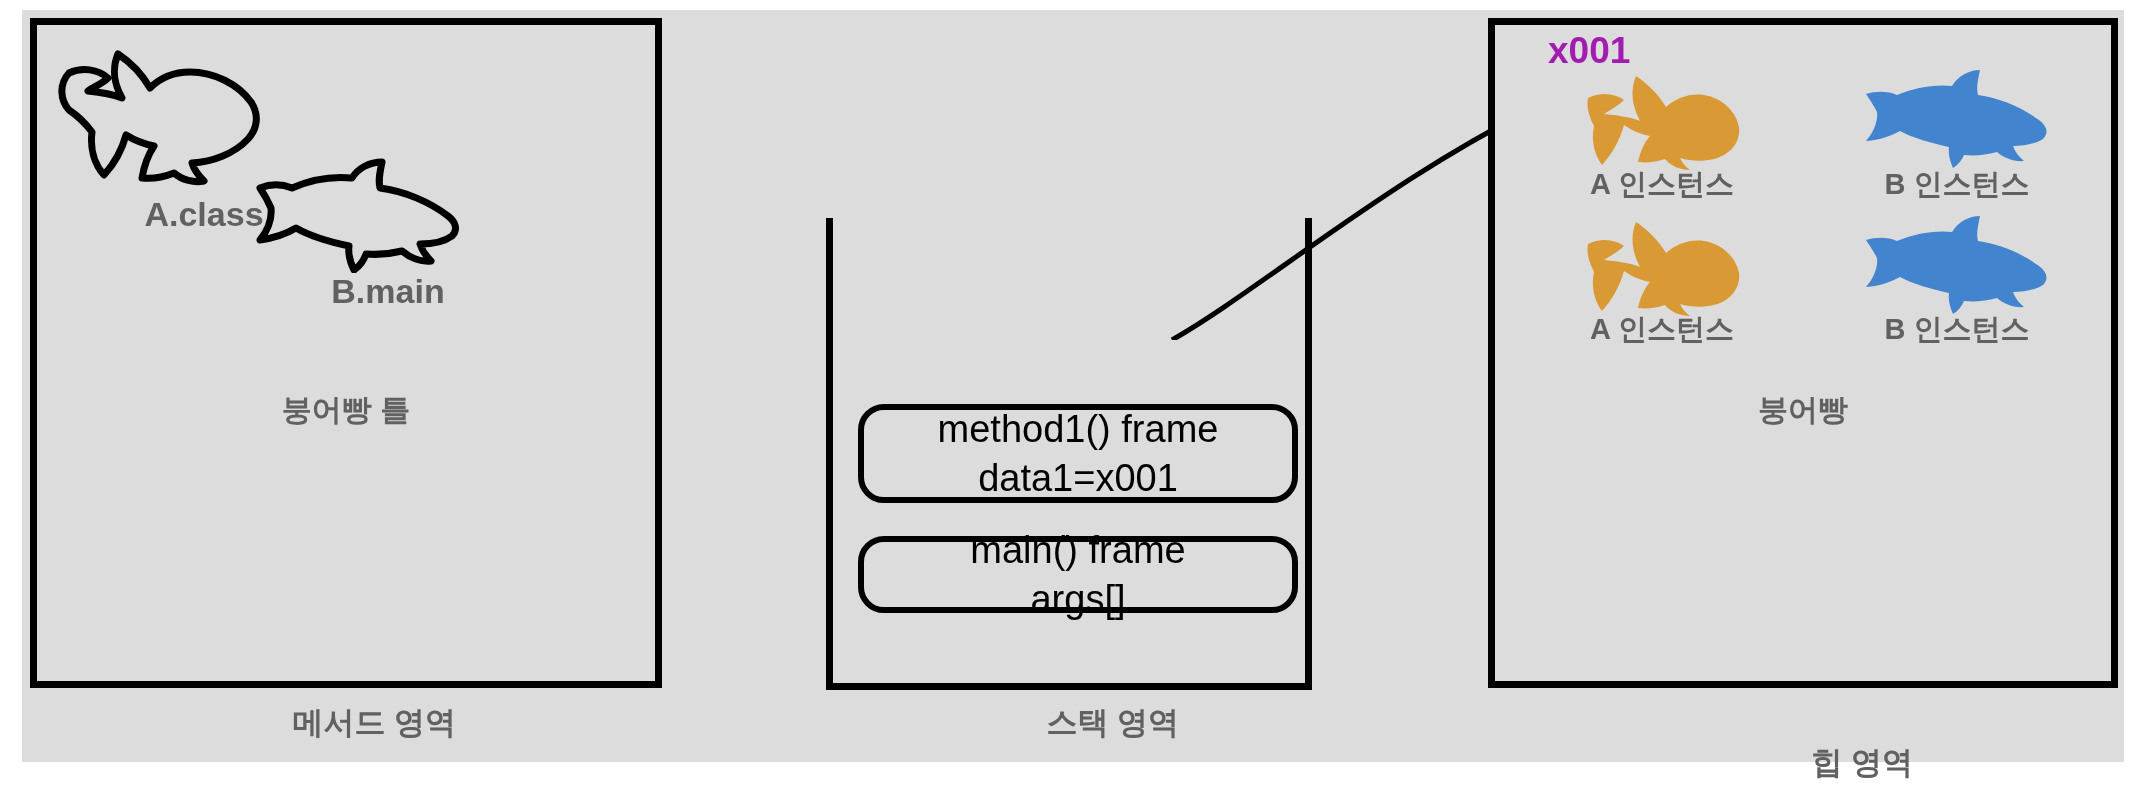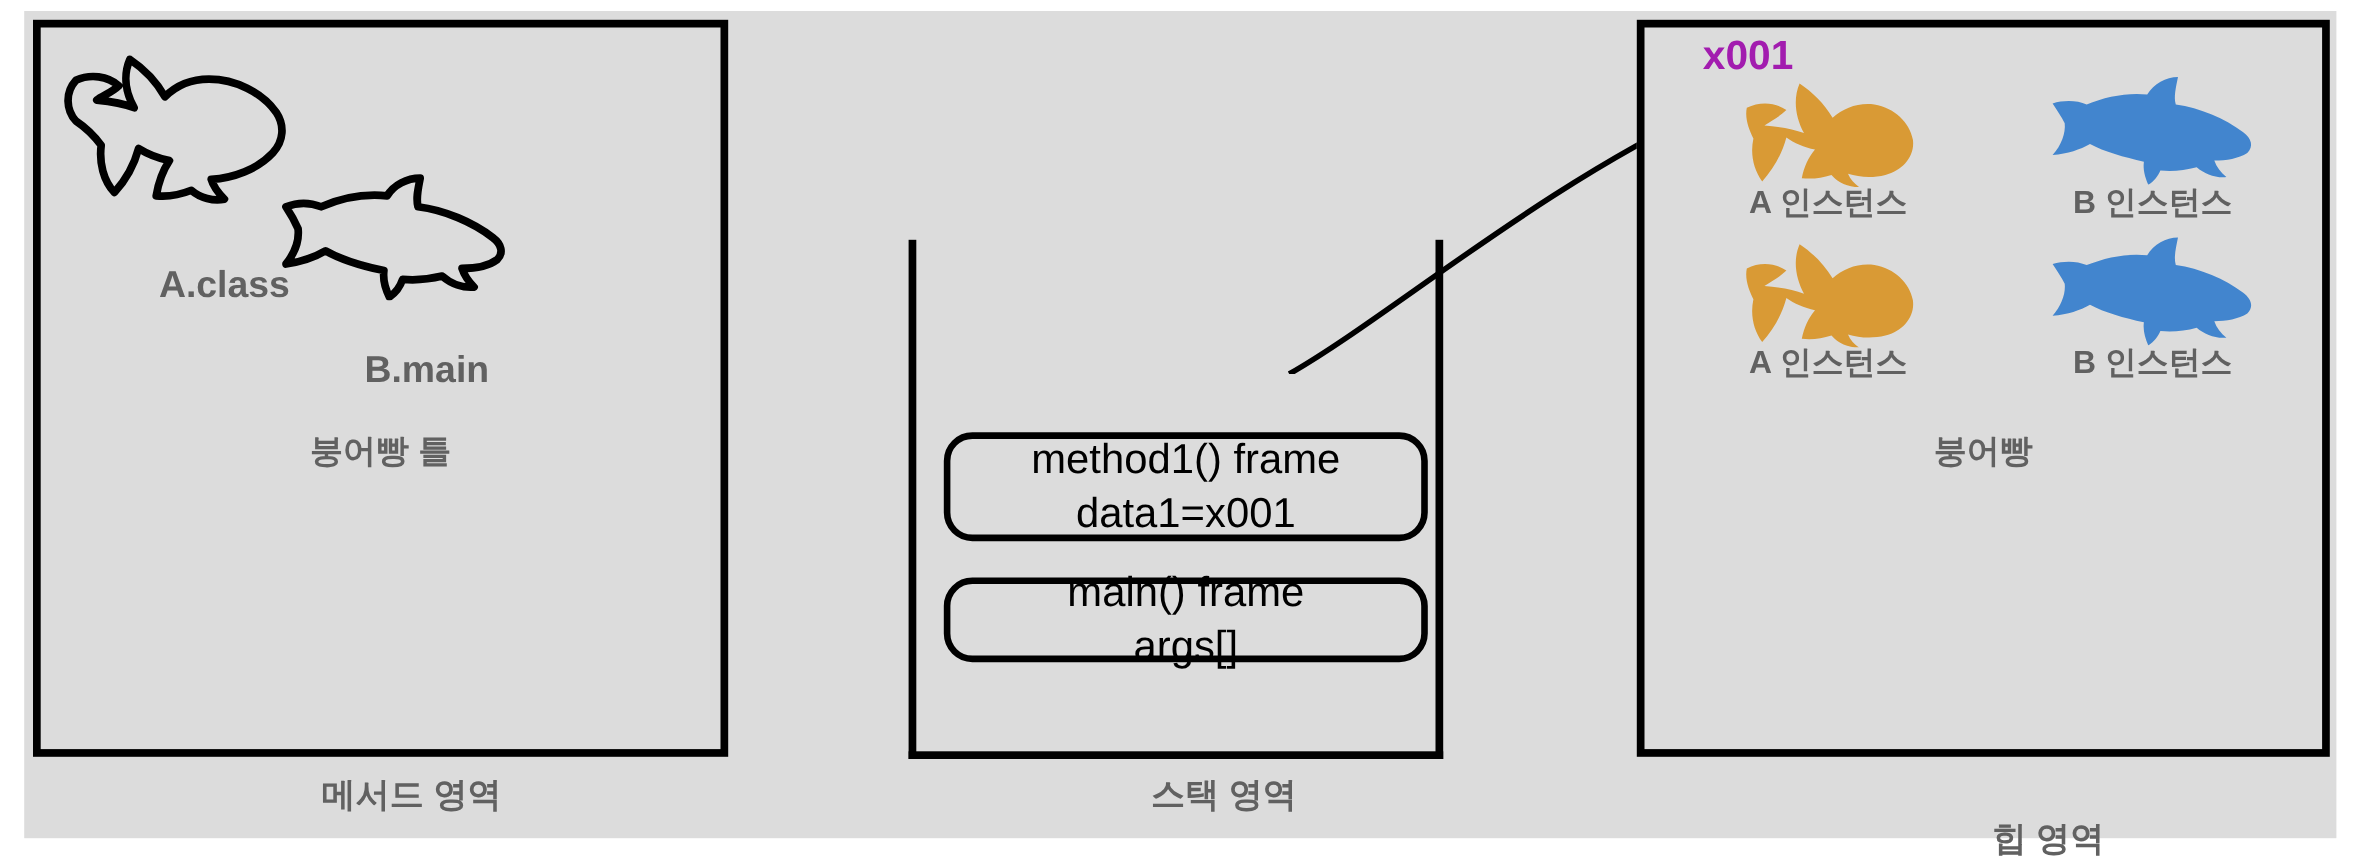--- a/index.html
+++ b/index.html
@@ -59,34 +59,35 @@
     border-radius: 26px;
     box-sizing: border-box;
     display: flex;
     flex-direction: column;
     align-items: center;
     justify-content: center;
     color: #000000;
     font-size: 38px;
     font-weight: 400;
     line-height: 1.28;
+    margin-top: 11px;
   }
   #frame-method1 { left: 858px; top: 393px; width: 440px; height: 99px; }
   #frame-main    { left: 858px; top: 525px; width: 440px; height: 77px; }
   .frame-line { display: block; white-space: nowrap; }
 
   
   .grey-label {
     position: absolute;
     color: #616161;
     font-weight: bold;
     white-space: nowrap;
     text-align: center;
   }
-  .class-label    { font-size: 34px; margin-top: 45px; }
+  .class-label    { font-size: 34px; }
   .inner-caption  { font-size: 30px; }
   .region-caption { font-size: 31px; text-align: right; }
   .instance-label { font-size: 29px; }
 
   #label-a-class  { left: 94px;  top: 195px; width: 220px; }
   #label-b-class  { left: 278px; top: 272px; width: 220px; }
   #label-mold     { left: 236px; top: 390px; width: 220px; }
   #caption-method { left: 236px; top: 702px; width: 220px; }
   #caption-stack  { left: 959px; top: 702px; width: 220px; }
   #caption-heap   { left: 1693px;top: 702px; width: 220px; margin-top: 40px; }

